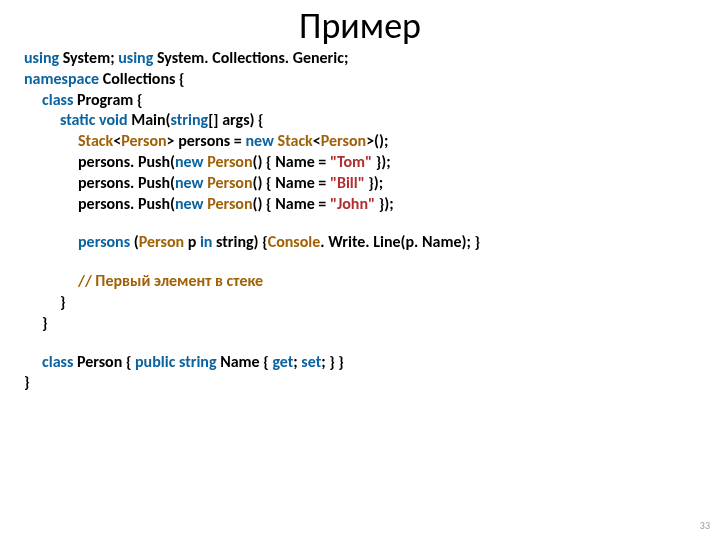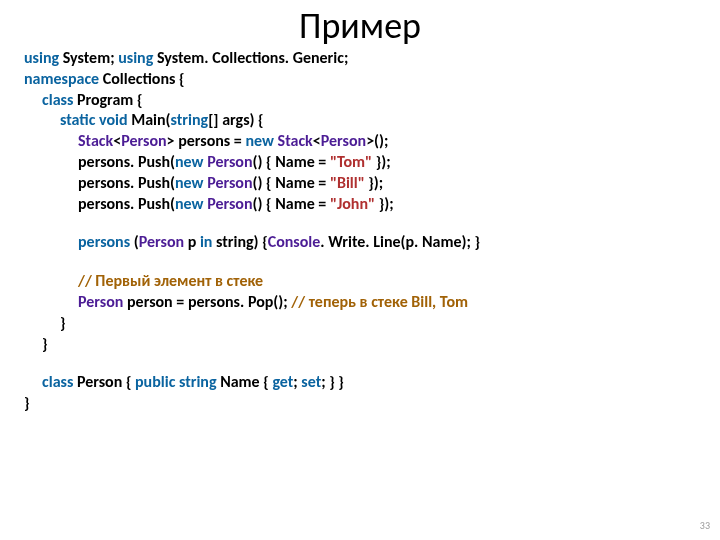--- a/index.html
+++ b/index.html
@@ -26,21 +26,21 @@
     font-weight: 400;
   }
   .code {
     padding: 0 24px 0 24px;
     font-size: 16px;
     line-height: 1.3;
     color: #000;
     font-weight: 600;
   }
   .kw { color: #0b64a0; }
-  .cls { color: #4c1d95; }
+  .cls { color: #a16207; }
   .str { color: #b03030; }
   .cm { color: #a16207; }
   .i1 { padding-left: 18px; }
   .i2 { padding-left: 36px; }
   .i3 { padding-left: 54px; }
   .gap { height: 18px; }
   .pagenum {
     position: absolute;
     right: 10px;
     bottom: 8px;
@@ -95,23 +95,20 @@
     <div class="i3">
       <span class="kw">persons</span><span> </span><span>(</span><span class="cls">Person</span><span> p </span><span class="kw">in</span><span> </span><span>string) {</span><span class="cls">Console</span><span>. Write. Line(p. Name); }</span>
     </div>
 
     <div class="gap"></div>
 
     <div class="i3">
       <span class="cm">// Первый элемент в стеке</span>
     </div>
 
-    <div class="i3">
-      <span class="cls">Person</span><span> person = persons. Pop(); </span><span class="cm">// теперь в стеке Bill, Tom</span>
-    </div>
 
 
     <div class="i2"><span>}</span></div>
     <div class="i1"><span>}</span></div>
 
     <div class="gap"></div>
 
     <div class="i1">
       <span class="kw">class</span><span> </span><span>Person</span><span> { </span><span class="kw">public</span><span> </span><span class="kw">string</span><span> </span><span>Name { </span><span class="kw">get</span><span>; </span><span class="kw">set</span><span>; } }</span>
     </div>

